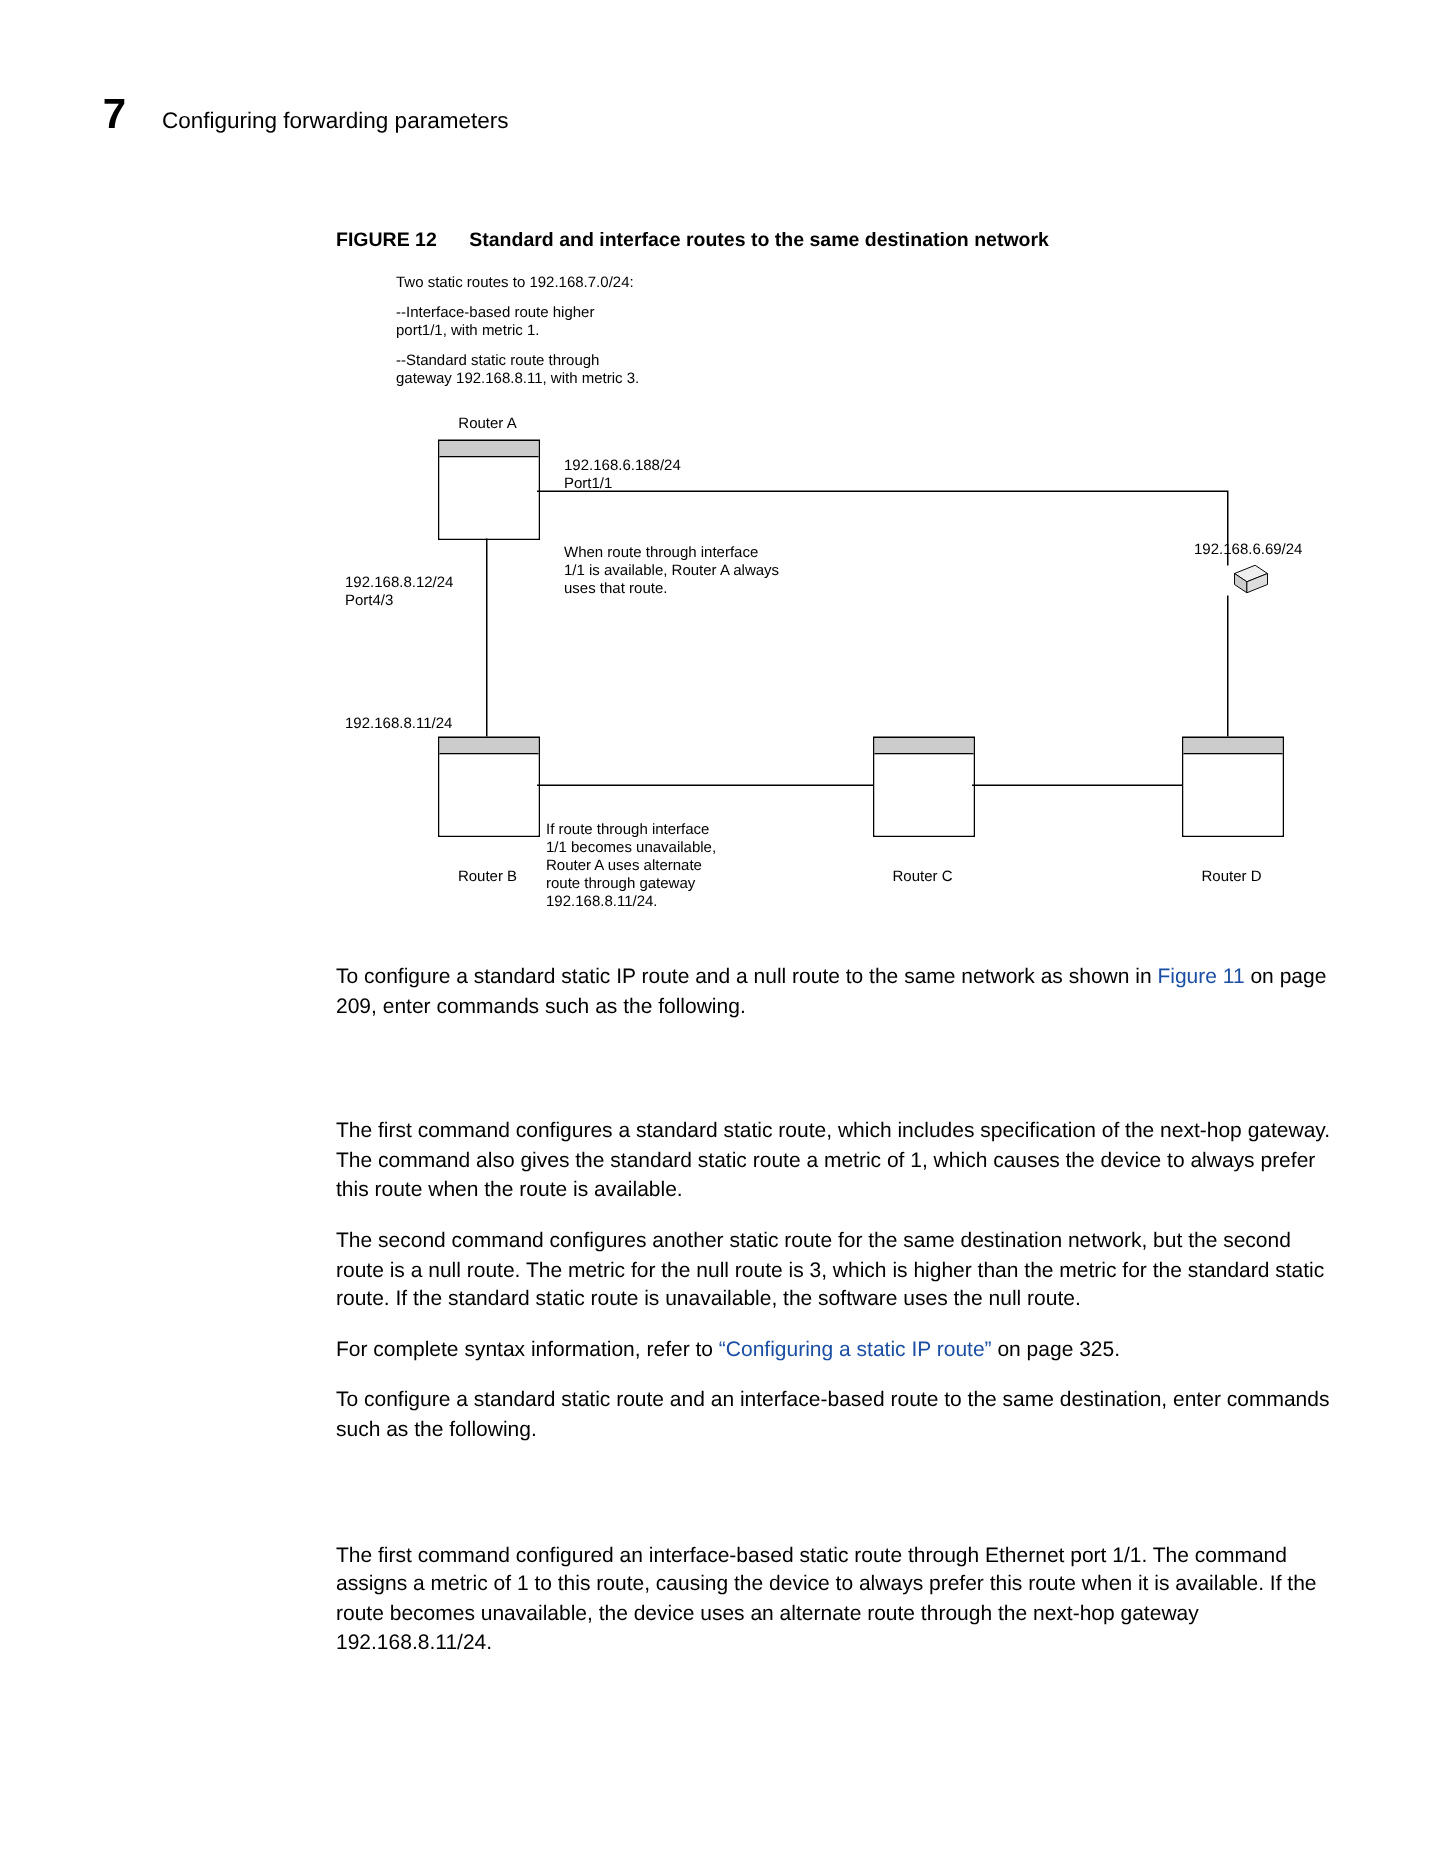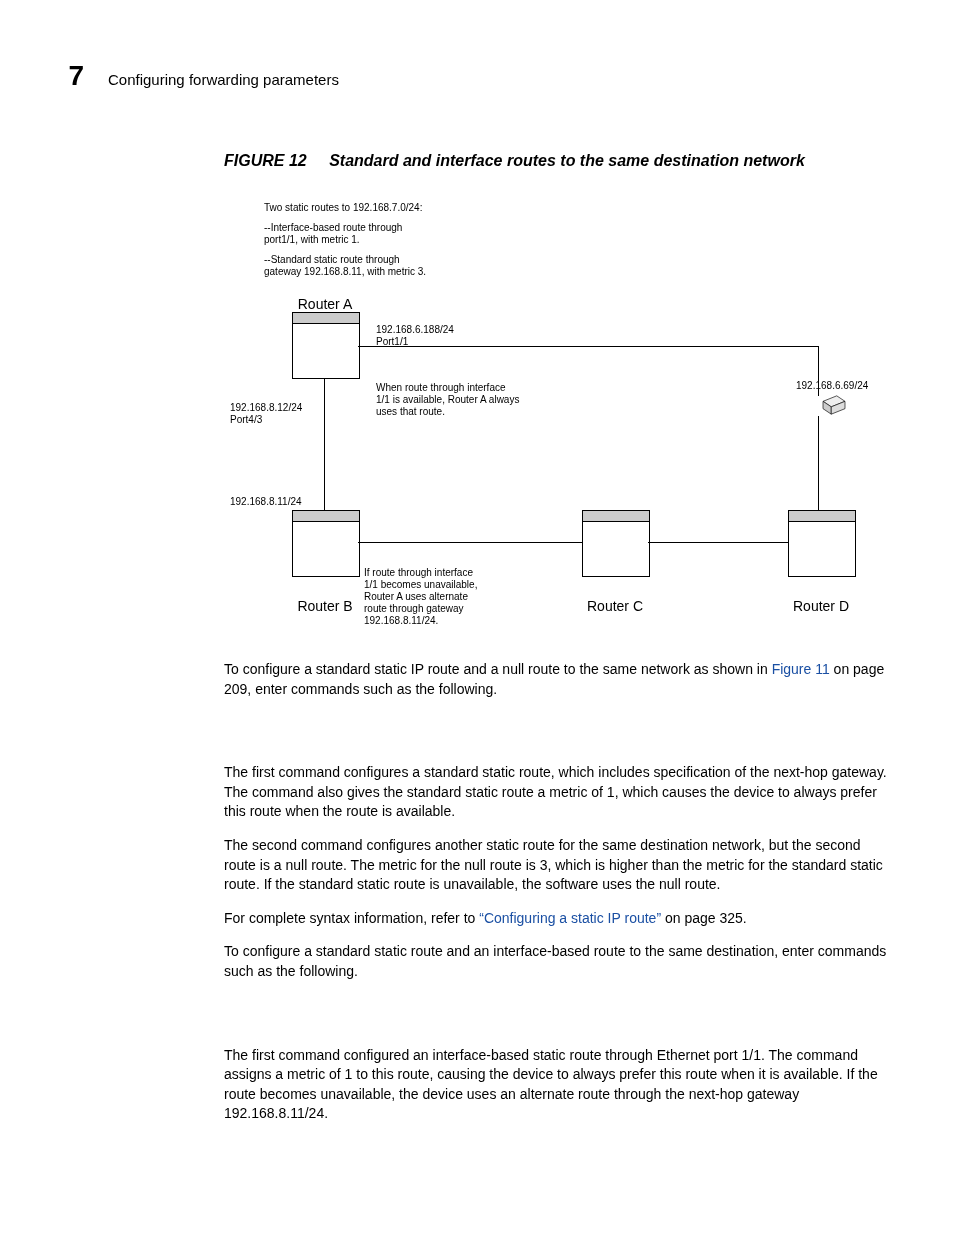--- a/index.html
+++ b/index.html
@@ -27,24 +27,23 @@
     width: 60px;
     text-align: right;
   }
   .chapter-title {
     font-size: 15px;
   }
   .content {
     margin-left: 112px;
   }
   .figure-title {
-    font-size: 16px;
+    font-size: 13px;
     font-weight: bold;
-    margin-bottom: 32px;
-    font-style: italic;
+    margin-bottom: 16px;
   }
   .figure-title .fig-label { margin-right: 18px; }
   .diagram-box {
     position: relative;
     width: 640px;
     height: 430px;
     margin-left: 24px;
     margin-bottom: 28px;
     font-size: 10px;
     line-height: 1.25;
@@ -59,21 +58,21 @@
     height: 10px;
     border-bottom: 1px solid #000;
     background: #ccc;
   }
   .router .body {
     height: 54px;
     background: #fff;
   }
   .router-label {
     position: absolute;
-    font-size: 14px;
+    font-size: 10px;
     text-align: center;
   }
   .line { position: absolute; background: #000; }
   .host {
     position: absolute;
     width: 28px;
     height: 22px;
   }
   .host svg { width: 100%; height: 100%; }
   .para {
@@ -96,21 +95,21 @@
   <div class="content">
 
     <div class="figure-title">
       <span class="fig-label">FIGURE 12</span>
       <span>Standard and interface routes to the same destination network</span>
     </div>
 
     <div class="diagram-box">
 
       <div class="diag-text" style="left:16px; top:0;">Two static routes to 192.168.7.0/24:</div>
-      <div class="diag-text" style="left:16px; top:20px;">--Interface-based route through</div>
+      <div class="diag-text" style="left:16px; top:20px;">--Interface-based route higher</div>
       <div class="diag-text" style="left:16px; top:32px;">port1/1, with metric 1.</div>
       <div class="diag-text" style="left:16px; top:52px;">--Standard static route through</div>
       <div class="diag-text" style="left:16px; top:64px;text-align:center;">gateway 192.168.8.11, with metric 3.</div>
 
       <div class="router-label" style="left:44px; top:94px; width:66px;">Router A</div>
       <div class="router" style="left:44px; top:110px;">
         <div class="cap"></div>
           <div class="body"></div>
       </div>
 

